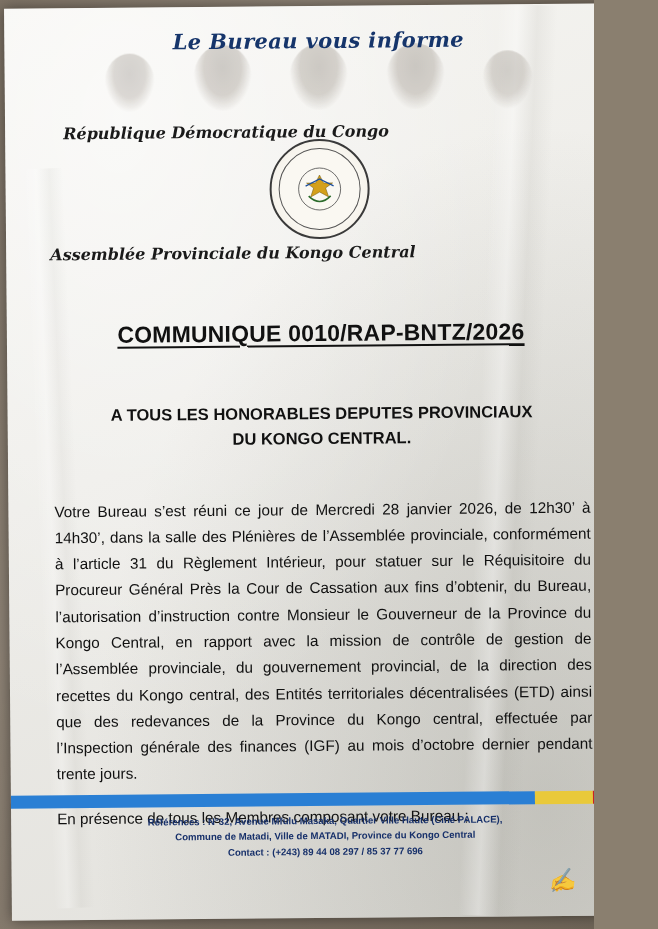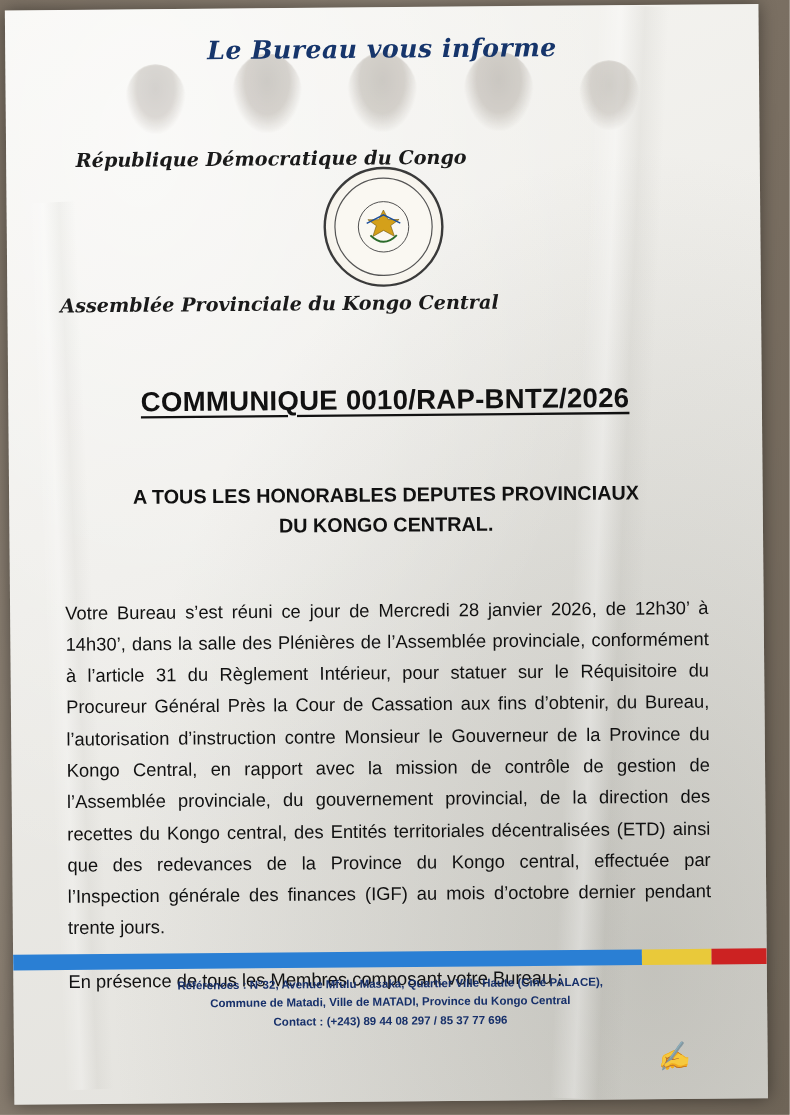--- a/index.html
+++ b/index.html
@@ -8,21 +8,21 @@
   }
   body {
     width: 658px;
     height: 929px;
     background: #8a7f6f;
     font-family: "Liberation Serif", serif;
     overflow: hidden;
   }
   .photo {
     position: relative;
-    width: 658px;
+    width: 594px;
     height: 929px;
     background: linear-gradient(115deg, #7d7265 0%, #8c8174 30%, #7a6f62 60%, #6e6457 100%);
     overflow: hidden;
   }
   
   .sheet {
     position: absolute;
     left: 8px;
     top: 6px;
     width: 628px;

